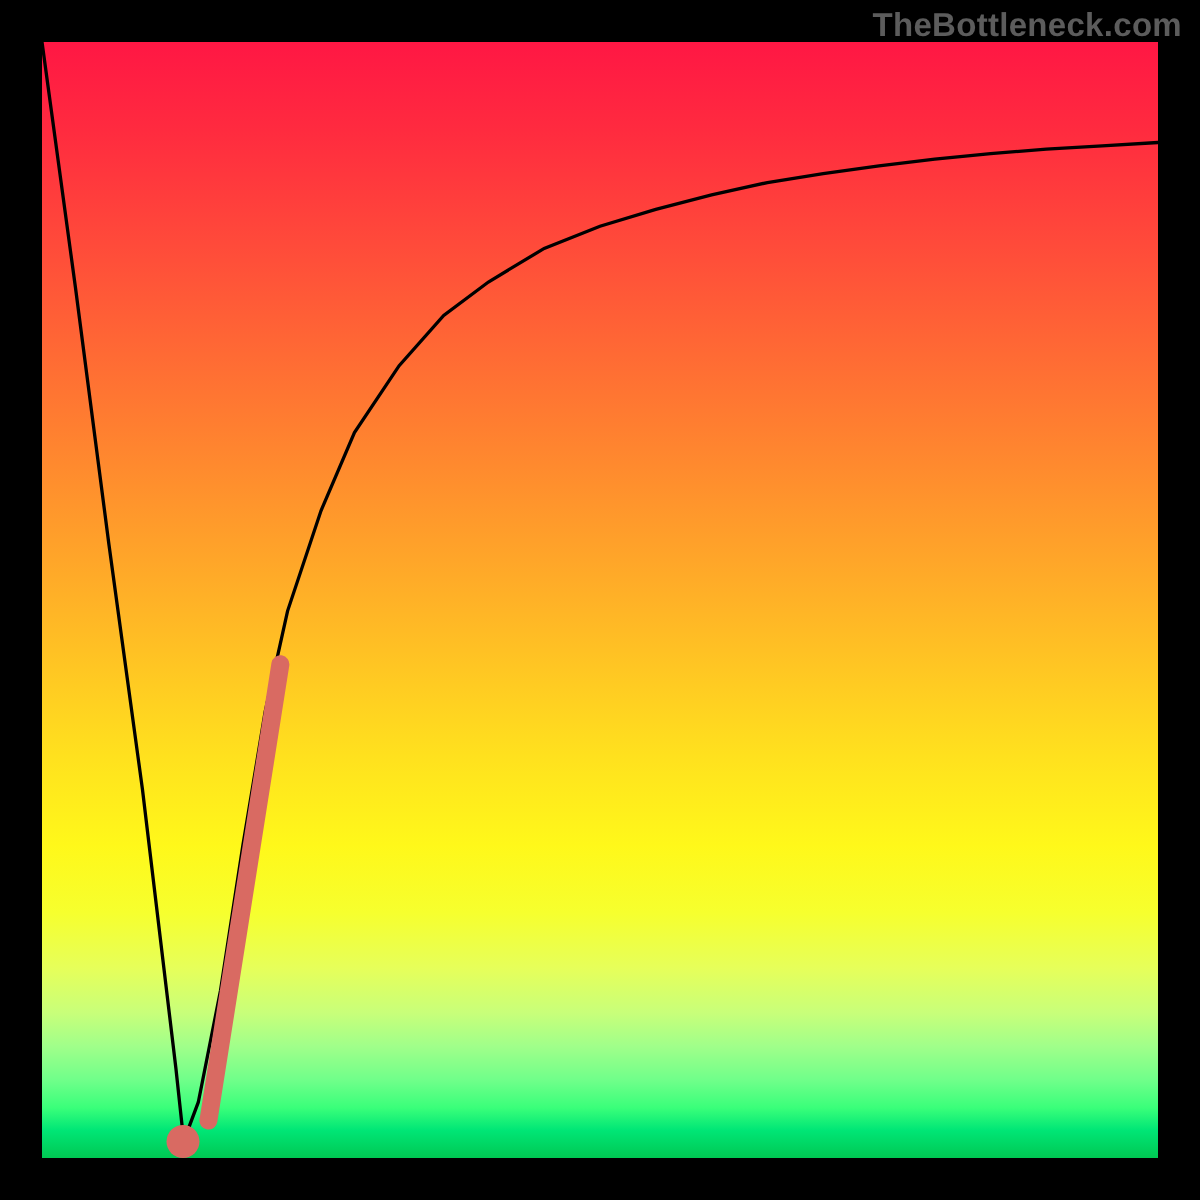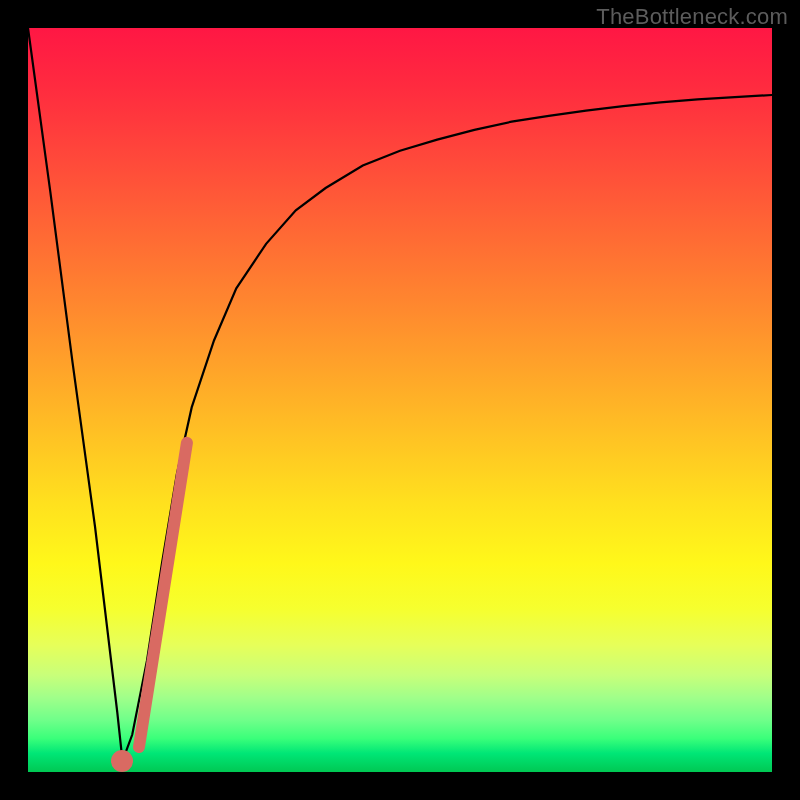--- a/index.html
+++ b/index.html
@@ -45,21 +45,21 @@
       #00e676 97.5%,
       #00c853 100%
     );
   }
   .watermark {
     position: absolute;
     top: 4px;
     right: 12px;
     color: #5c5c5c;
     font-size: 22px;
-    font-weight: 400;
+    font-weight: 700;
     letter-spacing: 0.2px;
     user-select: none;
   }
   svg.curve {
     position: absolute;
     top: 0;
     left: 0;
     width: 744px;
     height: 744px;
   }

